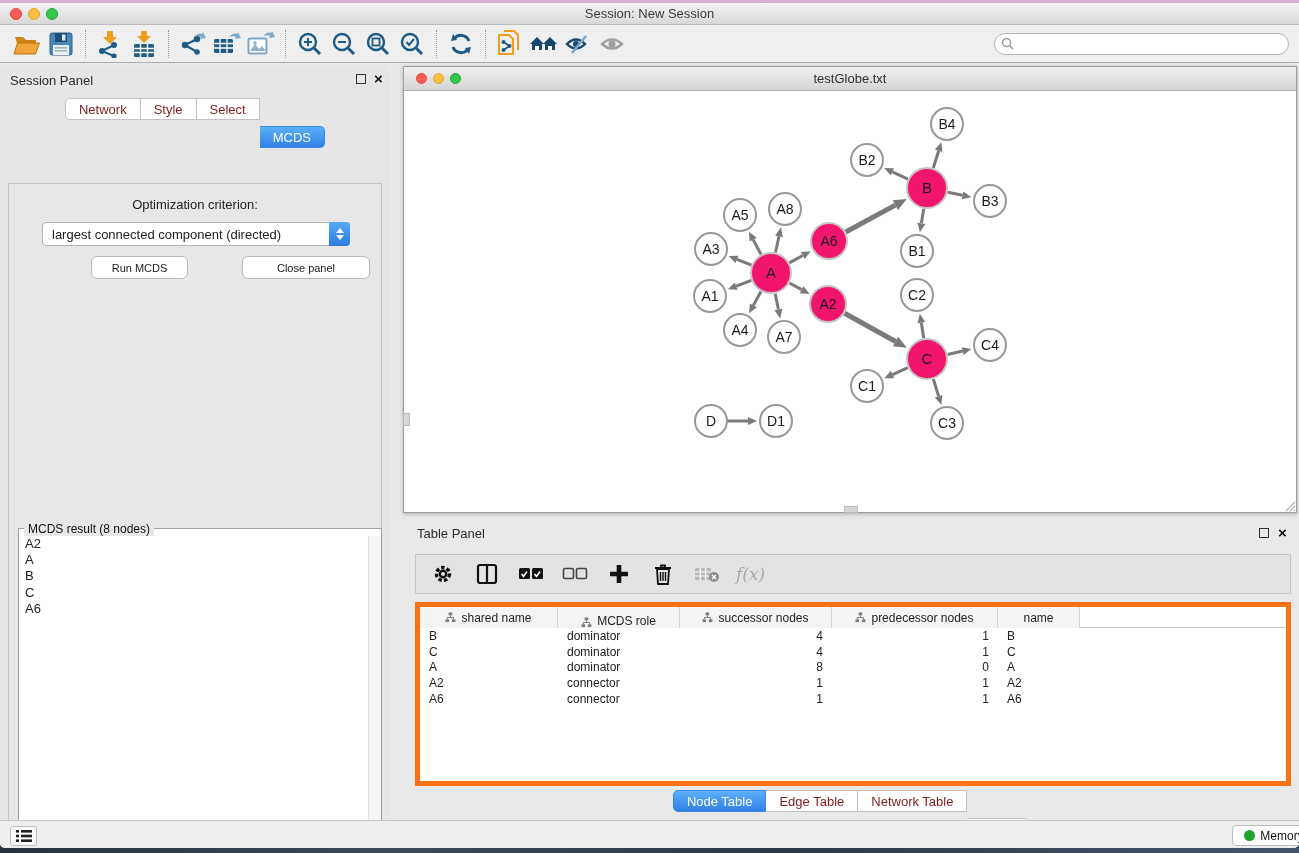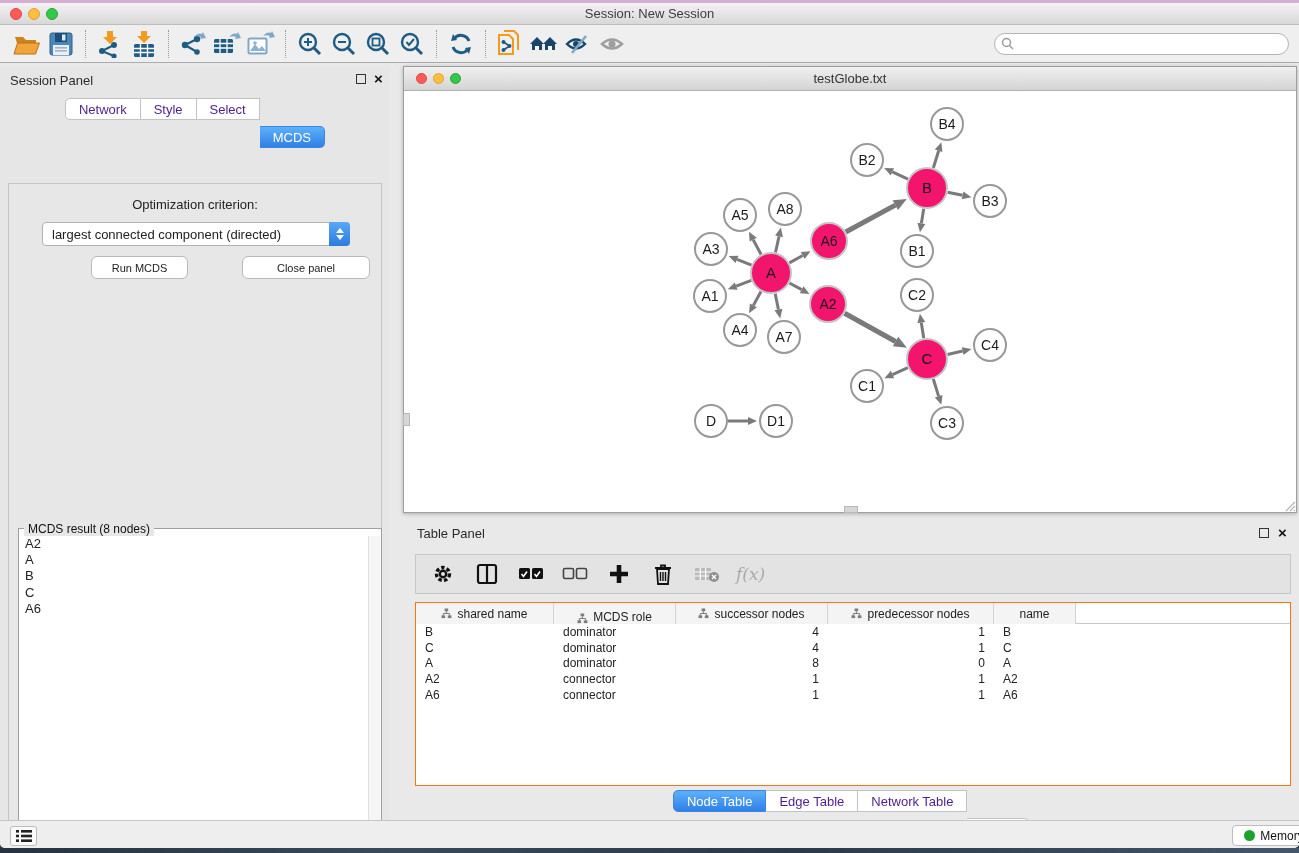--- a/index.html
+++ b/index.html
@@ -41,21 +41,21 @@
     background:#fff; padding-left:24px; font-size:12px; outline:none; }
   #search-wrap svg { position:absolute; left:7px; top:4px; }
 
   
   #control-panel { left:0; top:63px; width:390px; height:757px; background:#e6e6e6; }
   .panel-head { font-size:13px; color:#2b2b2b; }
   .win-float { width:10px; height:10px; border:1.5px solid #333; display:inline-block; }
   .win-close { font-size:15px; font-weight:bold; color:#111; line-height:10px; }
   .seg-row { display:flex; }
   .seg { background:#fff; border:1px solid #c3c3c3; border-left:none; padding:0 13px;
-    height:22px; line-height:21px; font-size:13px; color:#4c1d95; }
+    height:22px; line-height:21px; font-size:13px; color:#7f1d1d; }
   .seg:first-child { border-left:1px solid #c3c3c3; border-radius:5px 0 0 5px; }
   .seg:last-child { border-radius:0 5px 5px 0;margin-top:28px; }
   .seg.active { background:linear-gradient(#5fb0fa,#2e80e8); border-color:#3a88e2; color:#fff; }
   #cp-tab-panel { left:8px; top:117px; width:374px; height:685px;
     border:1px solid #c4c4c4; background:#e7e7e7; }
   #opt-label { left:0; top:131px; width:390px; text-align:center; font-size:13px; }
   #mcds-dropdown { left:42px; top:156px; width:308px; height:24px; background:#fff;
     border:1px solid #b2b2b2; border-radius:4px; display:flex; align-items:center; }
   #mcds-dropdown .dd-text { flex:1; font-size:13px; padding-left:9px; white-space:nowrap; }
   #mcds-dropdown .dd-step { width:21px; height:24px; margin-right:-1px;
@@ -83,21 +83,21 @@
   .grip { background:#d6d6d6; border:1px solid #b9b9b9; }
   #net-grip-left { left:-1px; top:346px; width:7px; height:13px; }
   #net-grip-bottom { left:440px; top:439px; width:14px; height:7px; }
 
   
   #table-panel { left:403px; top:517px; width:896px; height:300px; }
   #tp-toolbar { left:12px; top:34px; width:876px; height:40px; background:#e3e3e3;
     border:1px solid #c6c6c6; display:flex; align-items:center; padding-left:12px; gap:14px; }
   #tp-toolbar .tbtn { width:30px; }
   #fx-label { font-family:"DejaVu Serif", serif; font-style:italic; font-size:17px; color:#a9a9a9; }
-  #data-table { left:12px; top:82px; width:876px; height:184px; background:#fff; border:1px solid #f97316; overflow:hidden; }
+  #data-table { left:12px; top:82px; width:876px; height:184px; background:#fff; border:5px solid #f97316; overflow:hidden; }
   #thead { display:flex; height:21px; border-bottom:1px solid #c9c9c9; background:#fff; }
   .th { display:flex; align-items:center; justify-content:center; gap:5px;
     font-size:12px; color:#222; background:#f4f4f4; border-right:1px solid #d4d4d4; height:21px; }
   .trow { display:flex; height:15.8px; align-items:center; font-size:12px; }
   .td { padding:0 9px; white-space:nowrap; overflow:hidden; }
 
   
   #statusbar { left:0; top:817px; width:1299px; height:28px; background:#eeeeee;
     border-top:1px solid #c8c8c8; border-radius:0 0 5px 5px; }
   #list-btn { left:10px; top:5px; width:27px; height:20px; background:#fafafa;

